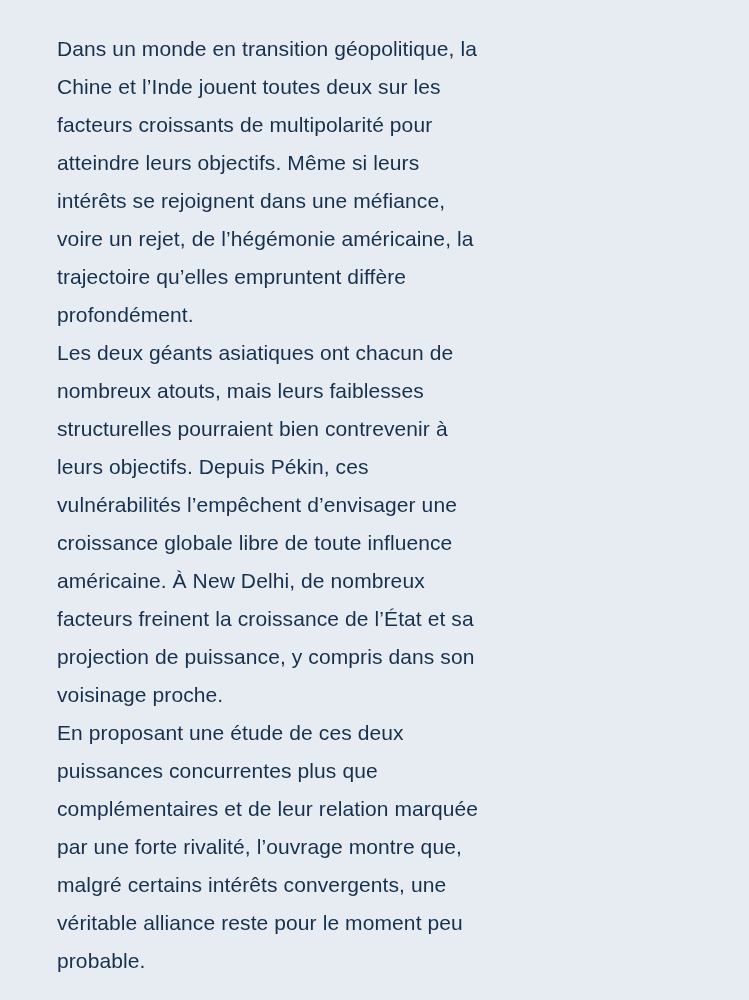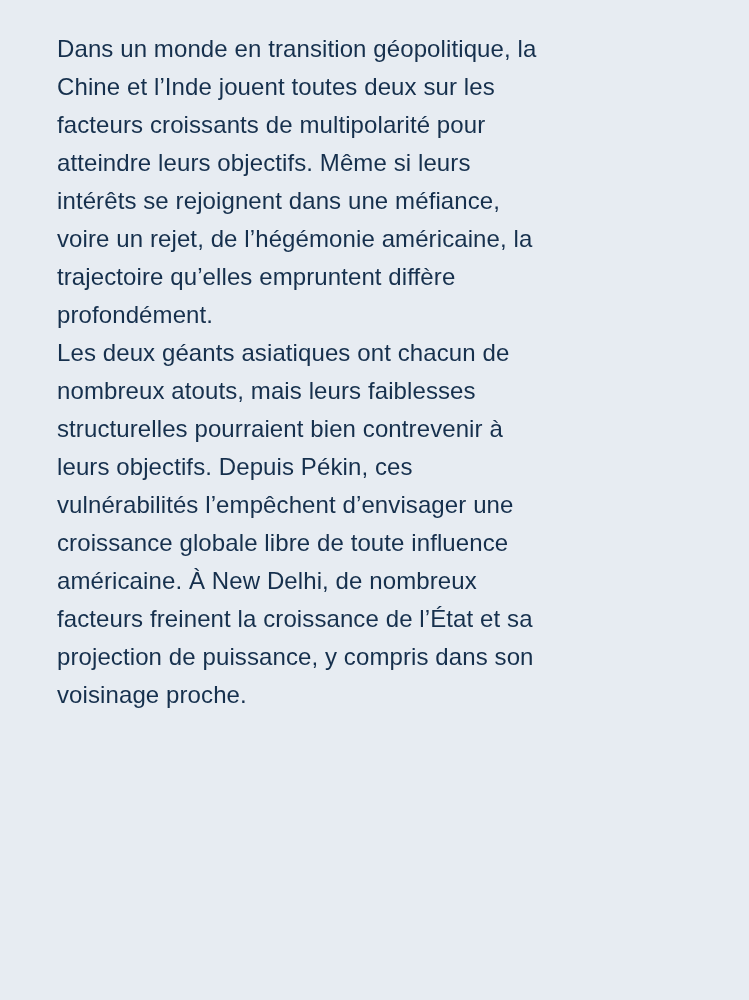--- a/index.html
+++ b/index.html
@@ -14,21 +14,21 @@
   }
   .page {
     width: 749px;
     height: 1000px;
     box-sizing: border-box;
     padding: 30px 55px 0 57px;
   }
   .text-block p {
     margin: 0;
     padding: 0;
-    font-size: 24px;
+    font-size: 21px;
     line-height: 38px;
     font-weight: 400;
     letter-spacing: 0.1px;
     white-space: pre-line; 
   }
 </style>
 </head>
 <body style="background: rgb(231, 236, 242);">
 
 <div class="page">
@@ -44,14 +44,21 @@
     <p>Les deux géants asiatiques ont chacun de
 nombreux atouts, mais leurs faiblesses
 structurelles pourraient bien contrevenir à
 leurs objectifs. Depuis Pékin, ces
 vulnérabilités l’empêchent d’envisager une
 croissance globale libre de toute influence
 américaine. À New Delhi, de nombreux
 facteurs freinent la croissance de l’État et sa
 projection de puissance, y compris dans son
 voisinage proche.</p>
+    <p>En proposant une étude de ces deux
+puissances concurrentes plus que
+complémentaires et de leur relation marquée
+par une forte rivalité, l’ouvrage montre que,
+malgré certains intérêts convergents, une
+véritable alliance reste pour le moment peu
+probable.</p>
   </div>
 </div>
 
 </body></html>

